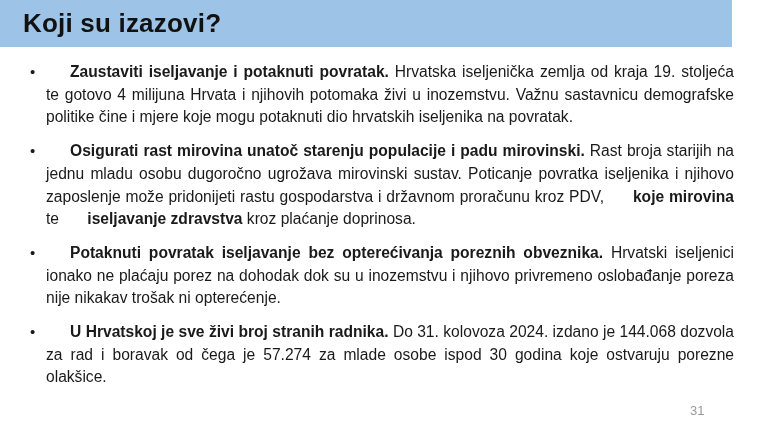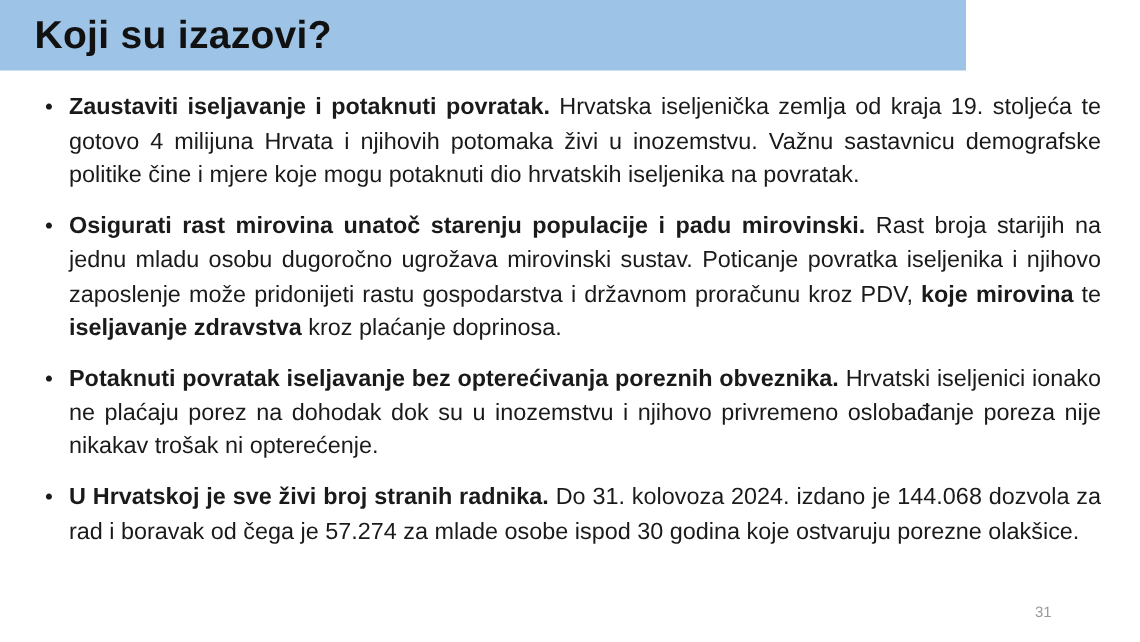--- a/index.html
+++ b/index.html
@@ -2,43 +2,43 @@
 <html><head>
 <meta charset="utf-8">
 <style>
   html, body { margin: 0; padding: 0; }
   body {
     width: 760px; height: 428px; overflow: hidden; background: #ffffff;
     font-family: "Liberation Sans", "DejaVu Sans", sans-serif; color: #1a1a1a;
     position: relative;
   }
   .header {
-    position: absolute; left: 0; top: 0; width: 644px; height: 47px;
+    position: absolute; left: 0; top: 0; width: 732px; height: 47px;
     background: #9dc3e6;
   }
   .title {
     position: absolute; left: 23px; top: 5px;
     font-size: 26px; font-weight: bold; color: #111; letter-spacing: 0.2px;
     line-height: 36px;
   }
   .content {
     position: absolute; left: 28px; top: 61px; width: 706px;
   }
   .bullet {
     position: relative; padding-left: 18px;
     font-size: 15.6px; line-height: 22.7px;
     text-align: justify; margin-bottom: 11px;
   }
   .bullet .dot {
     position: absolute; left: 2px; top: 0; font-size: 15px;
   }
-  .bullet b { font-weight: bold; }
+  .bullet b { font-weight: bold; margin-left: 24px; }
   .page-num {
     position: absolute; left: 690px; top: 403px;
-    font-size: 10px; color: #9a9a9a;
+    font-size: 13px; color: #9a9a9a;
   }
 </style>
 </head>
 <body>
 
 <div class="header">
   <div class="title">Koji su izazovi?</div>
 </div>
 
 <div class="content">

